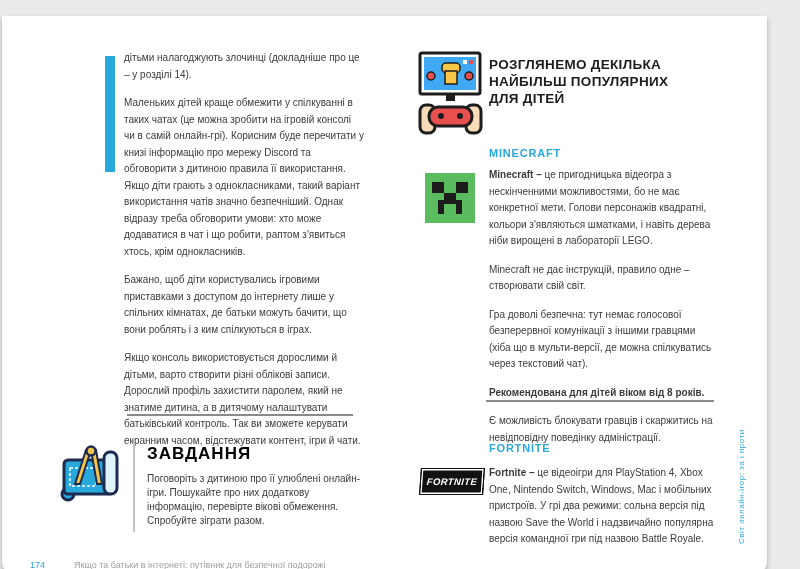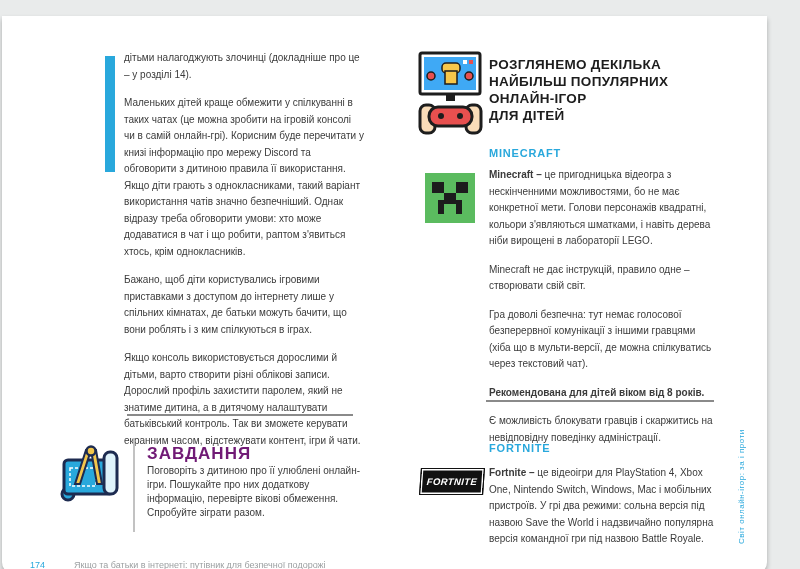--- a/index.html
+++ b/index.html
@@ -18,21 +18,21 @@
   .accent-bar{position:absolute;left:103px;top:40px;width:10px;height:116px;background:#29a8dc;}
   .left-col{position:absolute;left:122px;top:34px;width:240px;}
   .body-text{font-size:10px;line-height:16.5px;color:#3b3b3b;margin:0 0 12px 0;}
   .divider{position:absolute;height:2px;background:#8a8a8a;}
   .divider-left{left:125px;top:398px;width:226px;}
   .divider-right{left:484px;top:384px;width:228px;}
 
   .task-icon{position:absolute;left:56px;top:426px;}
   .task-vline{position:absolute;left:131px;top:422px;width:2px;height:94px;background:#c2c2c2;}
   .task-text{position:absolute;left:145px;top:428px;width:218px;}
-  .task-heading{font-size:17px;font-weight:bold;color:#701a75;letter-spacing:1px;margin:0 0 0 0;}
+  .task-heading{font-size:17px;font-weight:bold;color:#000000;letter-spacing:1px;margin:0 0 8px 0;}
   .task-body{font-size:10px;line-height:14px;color:#3b3b3b;margin:0;}
 
   
   .gamer-icon{position:absolute;left:416px;top:33px;}
   .rp-header{position:absolute;left:487px;top:40px;width:260px;
     font-size:13.5px;font-weight:bold;color:#1d1d1d;line-height:17px;letter-spacing:.3px;}
   .section-heading{font-size:11px;font-weight:bold;color:#29a8dc;letter-spacing:.8px;margin:0;}
   .mc-heading{position:absolute;left:487px;top:131px;}
   .creeper-icon{position:absolute;left:423px;top:157px;}
   .mc-col{position:absolute;left:487px;top:151px;width:230px;}
@@ -106,21 +106,20 @@
       <rect x="48" y="56" width="15" height="28" rx="6" fill="#f9dcb8" stroke="#1d1d1d" stroke-width="3"></rect>
       <rect x="11" y="58" width="43" height="19" rx="9" fill="#e8504f" stroke="#1d1d1d" stroke-width="3"></rect>
       <circle cx="23" cy="67" r="3" fill="#1d1d1d"></circle>
       <circle cx="42" cy="67" r="3" fill="#1d1d1d"></circle>
     </svg>
   </div>
 
   <div class="rp-header">
     <div>РОЗГЛЯНЕМО ДЕКІЛЬКА</div>
     <div>НАЙБІЛЬШ ПОПУЛЯРНИХ</div>
-    <div>ОНЛАЙН-ІГОР</div>
     <div>ДЛЯ ДІТЕЙ</div>
   </div>
 
   <p class="section-heading mc-heading">MINECRAFT</p>
 
   <div class="creeper-icon">
     <svg width="50" height="50" viewBox="0 0 50 50">
       <rect x="0" y="0" width="50" height="50" fill="#5bbb5f"></rect>
       <rect x="7" y="9" width="12" height="11" fill="#1c1c1c"></rect>
       <rect x="31" y="9" width="12" height="11" fill="#1c1c1c"></rect>

